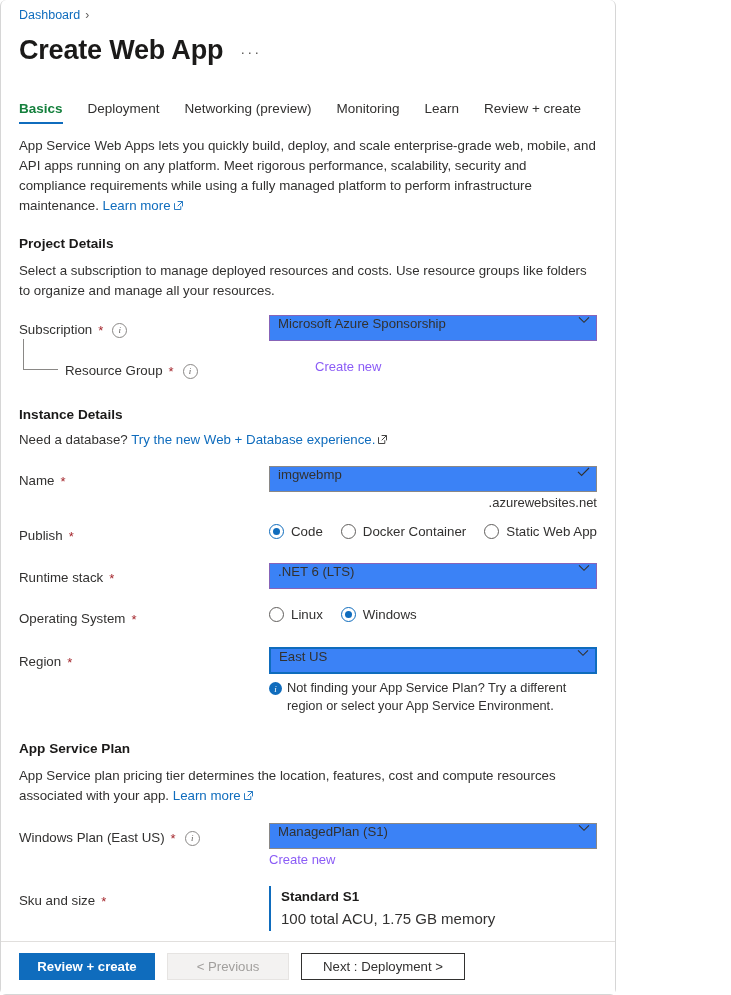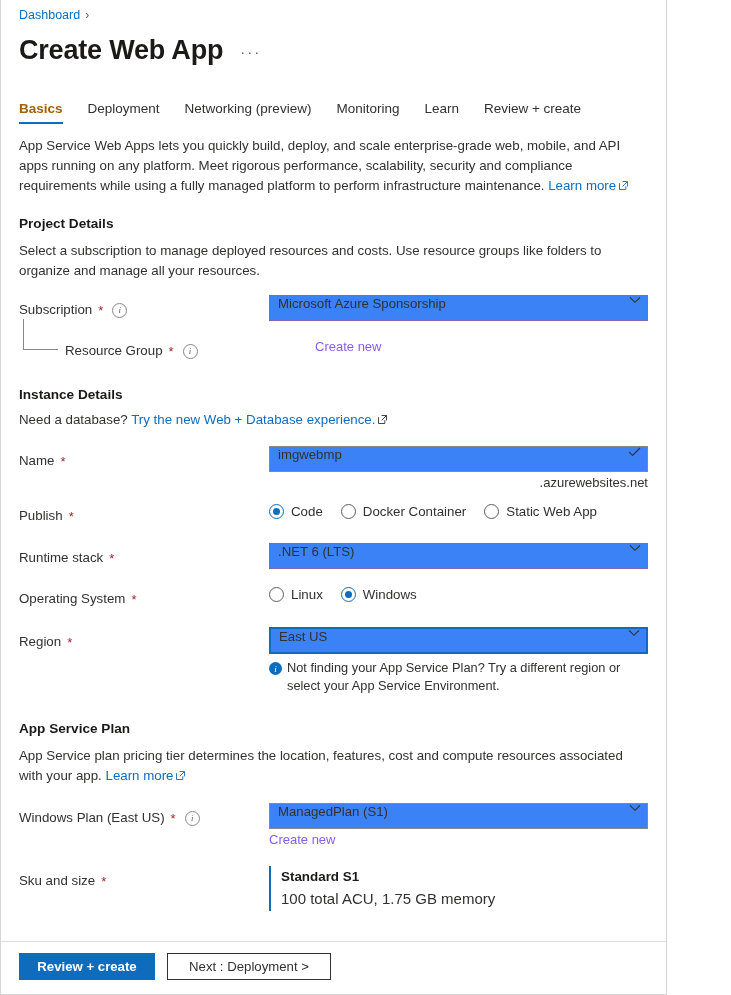--- a/index.html
+++ b/index.html
@@ -11,29 +11,30 @@
     width: 731px;
     height: 995px;
     font-family: "Liberation Sans", sans-serif;
     color: #323130;
     overflow: hidden;
     position: relative;
   }
   .page {
     position: absolute;
     left: 0; top: 0;
-    width: 667px;
+    width: 616px;
     height: 995px;
     box-sizing: border-box;
     border-left: 1px solid #d6d6d6;
     border-right: 1px solid #d6d6d6;
     border-bottom: 1px solid #d6d6d6;
     background: #fff;
     display: flex;
     flex-direction: column;
+    border-radius: 6px;
   }
   .content {
     flex: 1 1 auto;
     padding: 0 18px;
     overflow: hidden;
   }
 
   
   .breadcrumb {
     padding-top: 7px;
@@ -86,21 +87,21 @@
   }
   .tab {
     padding-bottom: 8px;
     color: #323130;
     cursor: pointer;
     position: relative;
     white-space: nowrap;
   }
   .tab.active {
     font-weight: 600;
-    color: #a16207;
+    color: #15803d;
   }
   .tab.active::after {
     content: "";
     position: absolute;
     left: 0; right: 0;
     bottom: 0;
     height: 2px;
     background: #0f6cbd;
   }
 
@@ -598,16 +599,17 @@
           <div class="sku-title">Standard S1</div>
           <div class="sku-sub">100 total ACU, 1.75 GB memory</div>
         </div>
       </div>
     </div>
 
   </div>
 
   <div class="footer">
     <button class="btn btn-primary">Review + create</button>
+    <button class="btn btn-disabled">&lt; Previous</button>
     <button class="btn btn-default">Next : Deployment &gt;</button>
   </div>
 
 </div>
 
 </body></html>

